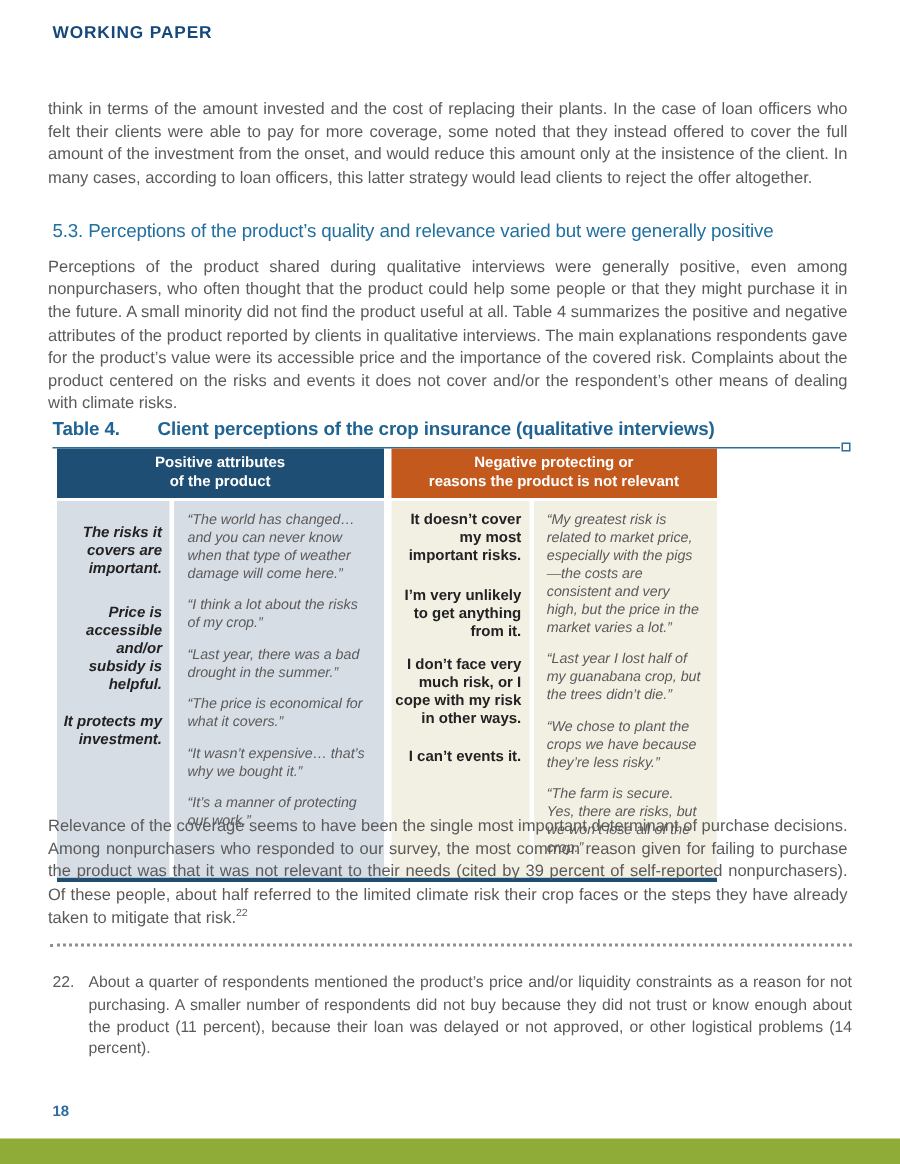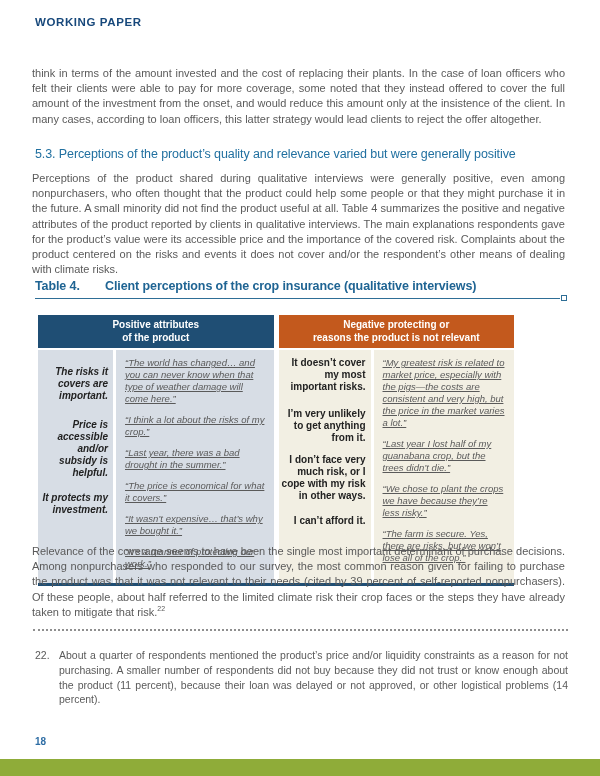--- a/index.html
+++ b/index.html
@@ -31,21 +31,21 @@
   .cap-label { width:70px; flex:none; }
   .cap-rule {
     position:absolute; top:298px; left:35px; width:525px;
     border-top:1.5px solid #2E6E96;
   }
   .cap-rule-square {
     position:absolute; right:-7px; top:-4.5px; width:4px; height:4px;
     border:1.5px solid #2E6E96; background:#ffffff; display:block;
   }
 
-  .table { position:absolute; top:315px; left:38px; width:476px; }
+  .table { position:absolute; top:299px; left:38px; width:440px; }
   .t-row { display:flex; gap:5px; }
   .t-half { flex:1; display:flex; flex-direction:column; }
   .t-head {
     height:33px; display:flex; flex-direction:column; justify-content:center;
     align-items:center; color:#ffffff; font-weight:bold; font-size:10px;
     line-height:12.5px; margin-bottom:2px; text-align:center;
   }
   .t-head-blue { background:#1F4E74; }
   .t-head-orange { background:#C3591D; }
   .t-body { display:flex; gap:3px; flex:1; min-height:179px; }
@@ -54,21 +54,21 @@
   .t-body-left .t-labels { width:75px; background:#D7DDE5;font-style:italic; }
   .t-body-left .t-quotes { background:#D7DDE5; }
   .t-body-right .t-labels { width:92px; background:#F2EFE3; }
   .t-body-right .t-quotes { background:#F2EFE3; }
   .t-label {
     margin:0; font-size:10px; font-weight:bold; color:#222222;
     text-align:right; line-height:12px; padding-right:5px;
   }
   .t-quote {
     margin:0 0 9px 0; font-size:9.5px; font-style:italic;
-    color:#5a5a5a; line-height:12px;text-decoration:underline;
+    color:#5a5a5a; line-height:12px;
   }
   .t-body-left .tl1 { margin-top:10px; }
   .t-body-left .tl2 { margin-top:17px; }
   .t-body-left .tl3 { margin-top:13px; }
   .t-body-right .tl1 { margin-top:1px; }
   .t-body-right .tl2 { margin-top:15px; }
   .t-body-right .tl3 { margin-top:10px; }
   .t-body-right .tl4 { margin-top:13px; }
   .t-bottom { height:3px; background:#1F4E74; }
 
@@ -141,21 +141,21 @@
       <div class="t-half">
         <div class="t-head t-head-orange">
           <div>Negative protecting or</div>
           <div>reasons the product is not relevant</div>
         </div>
         <div class="t-body t-body-right">
           <div class="t-labels">
             <p class="t-label tl1">It doesn’t cover my most important risks.</p>
             <p class="t-label tl2">I’m very unlikely to get anything from it.</p>
             <p class="t-label tl3">I don’t face very much risk, or I cope with my risk in other ways.</p>
-            <p class="t-label tl4">I can’t afford it.</p>
+            <p class="t-label tl4">I can’t events it.</p>
           </div>
           <div class="t-quotes">
             <p class="t-quote">“My greatest risk is related to market price, especially with the pigs—the costs are consistent and very high, but the price in the market varies a lot.”</p>
             <p class="t-quote">“Last year I lost half of my guanabana crop, but the trees didn’t die.”</p>
             <p class="t-quote">“We chose to plant the crops we have because they’re less risky.”</p>
             <p class="t-quote">“The farm is secure. Yes, there are risks, but we won’t lose all of the crop.”</p>
           </div>
         </div>
       </div>
 

